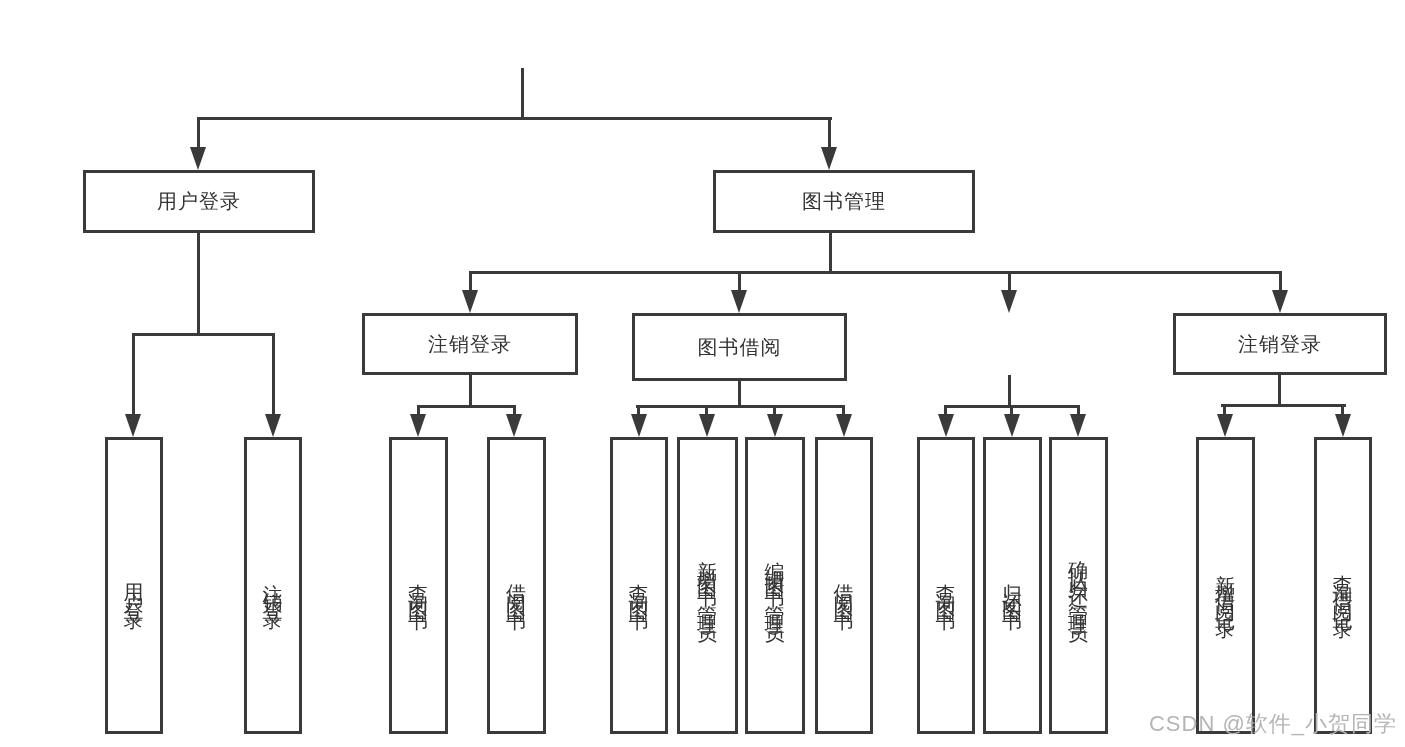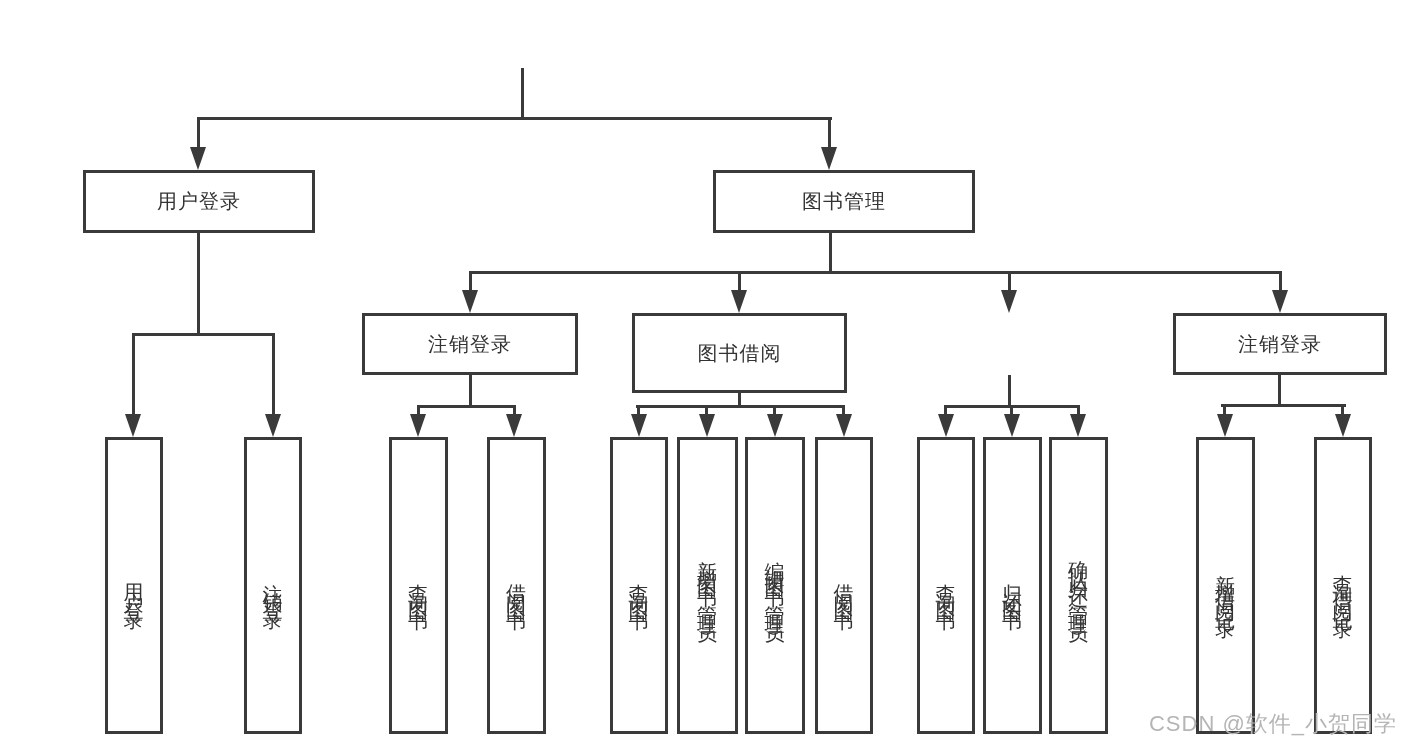--- a/index.html
+++ b/index.html
@@ -80,21 +80,21 @@
   <div class="vl" style="left:469px;top:271px;width:3px;height:22px"></div>
   <div class="ar" style="left:462px;top:290px"></div>
   <div class="vl" style="left:738px;top:271px;width:3px;height:22px"></div>
   <div class="ar" style="left:731px;top:290px"></div>
   <div class="vl" style="left:1008px;top:271px;width:3px;height:22px"></div>
   <div class="ar" style="left:1001px;top:290px"></div>
   <div class="vl" style="left:1279px;top:271px;width:3px;height:22px"></div>
   <div class="ar" style="left:1272px;top:290px"></div>
 
   <div class="box" style="left:362px;top:313px;width:216px;height:62px">注销登录</div>
-  <div class="box" style="left:632px;top:313px;width:215px;height:80px">图书借阅</div>
+  <div class="box" style="left:632px;top:313px;width:215px;height:68px">图书借阅</div>
   <div class="box" style="left:1173px;top:313px;width:214px;height:62px">注销登录</div>
 
   <div class="vl" style="left:469px;top:375px;width:3px;height:33px"></div>
   <div class="hl" style="left:417px;top:405px;width:99px;height:3px"></div>
   <div class="vl" style="left:417px;top:405px;width:3px;height:12px"></div>
   <div class="ar" style="left:410px;top:414px"></div>
   <div class="vl" style="left:513px;top:405px;width:3px;height:12px"></div>
   <div class="ar" style="left:506px;top:414px"></div>
 
   <div class="vl" style="left:738px;top:377px;width:3px;height:31px"></div>

